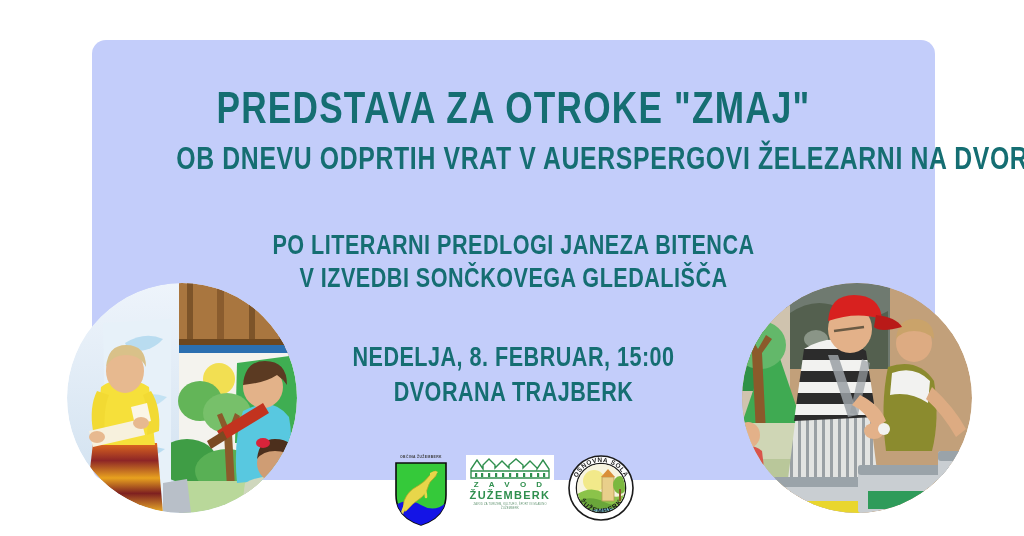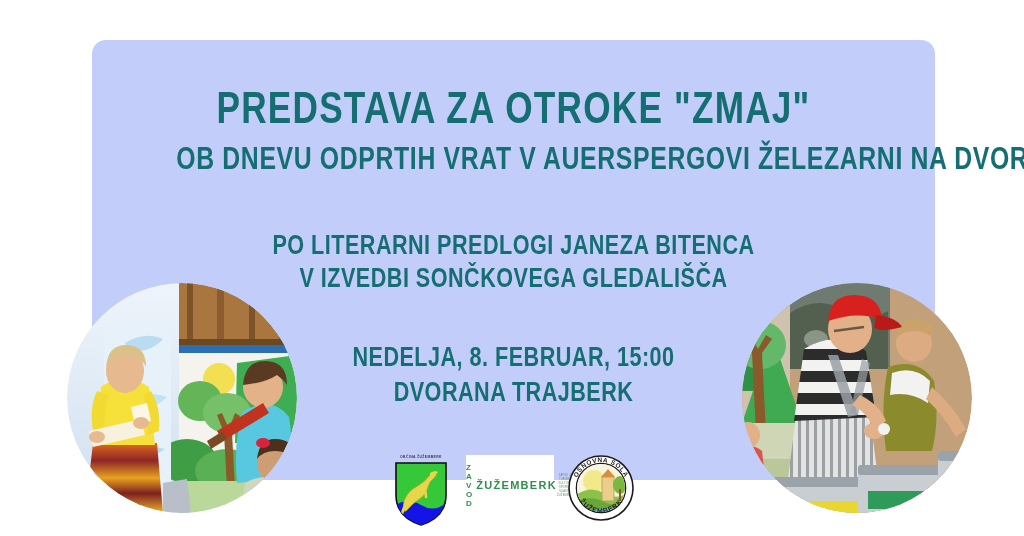--- a/index.html
+++ b/index.html
@@ -108,21 +108,21 @@
   #logo-obcina { width: 62px; height: 72px; }
   #logo-obcina .muni-caption {
     position: absolute; top: 0; left: 0; width: 62px;
     font-size: 3.4px; letter-spacing: .4px; text-align: center;
     color: #3a3a3a; font-weight: 700;
   }
 
   
   #logo-zavod {
     width: 88px; height: 58px; background: #ffffff;
-    display: flex; flex-direction: row; align-items: center;
+    display: flex; flex-direction: column; align-items: center;
     justify-content: flex-start; padding-top: 2px; box-sizing: border-box;
   }
   #logo-zavod .zv-line1 {
     font-size: 8px; letter-spacing: 4px; color: #2f8f4e; font-weight: 700;
     margin-top: 1px;
   }
   #logo-zavod .zv-line2 {
     font-size: 11px; letter-spacing: 1.3px; color: #2f8f4e; font-weight: 700;
   }
   #logo-zavod .zv-line3 {

